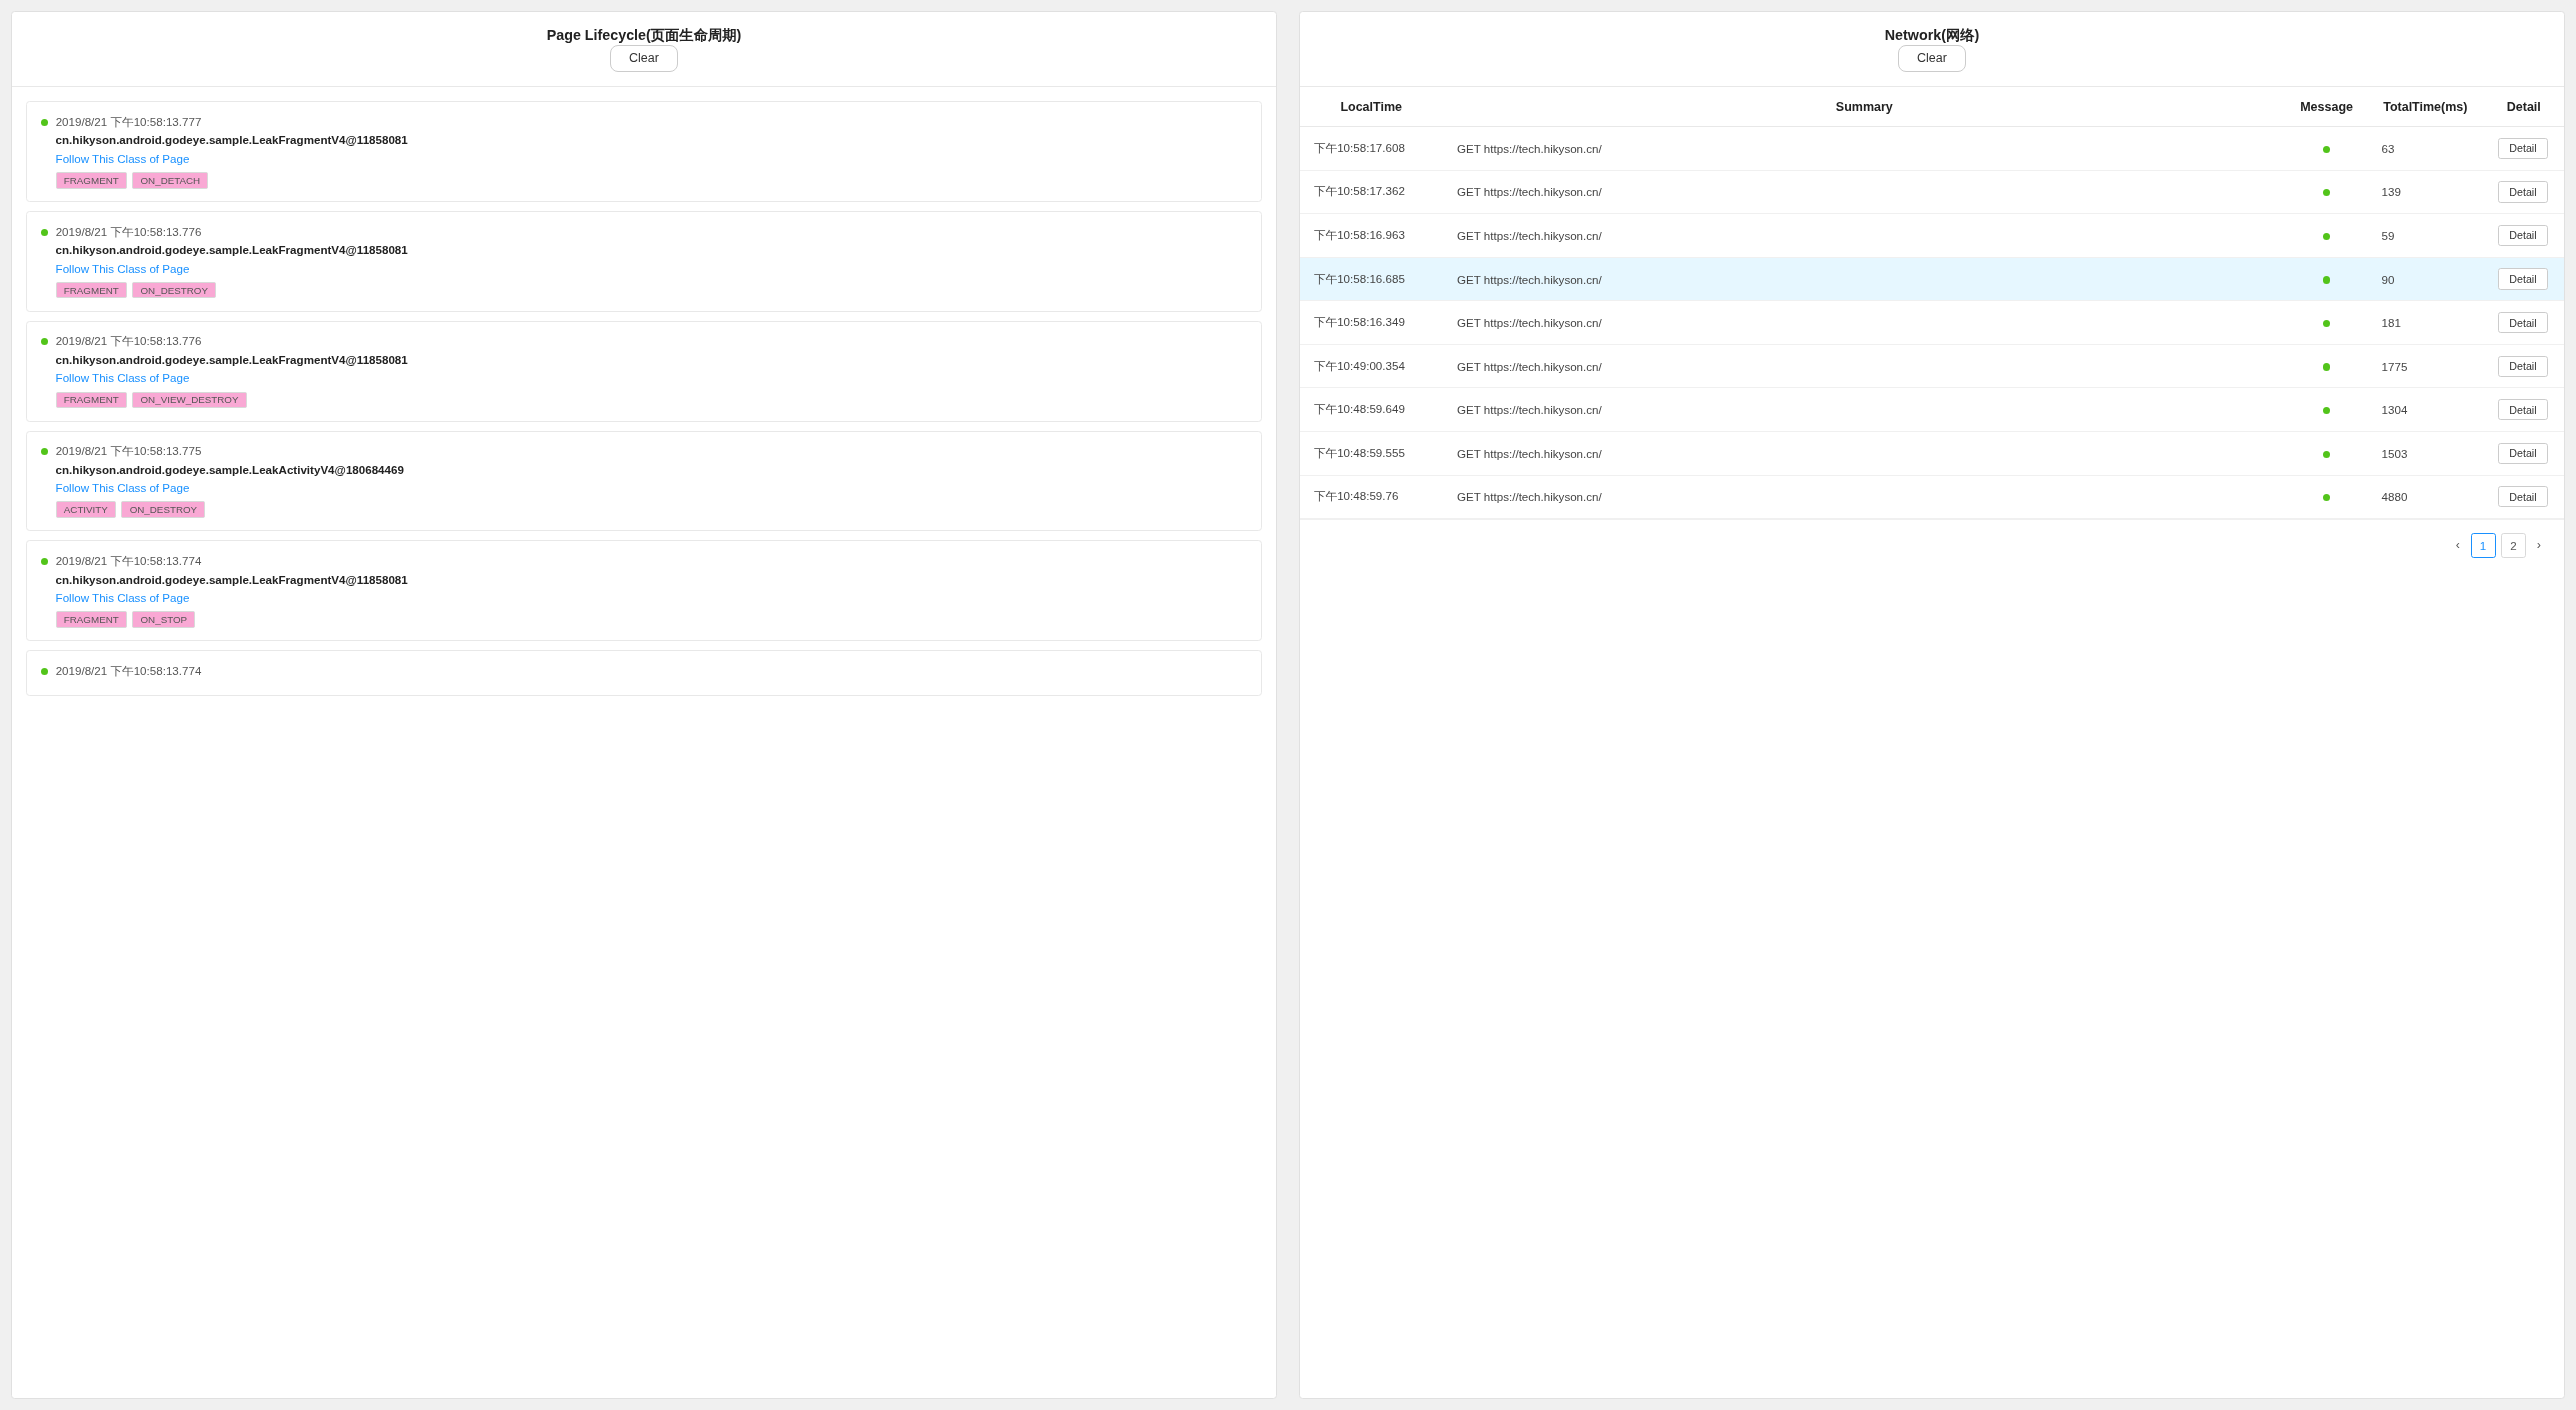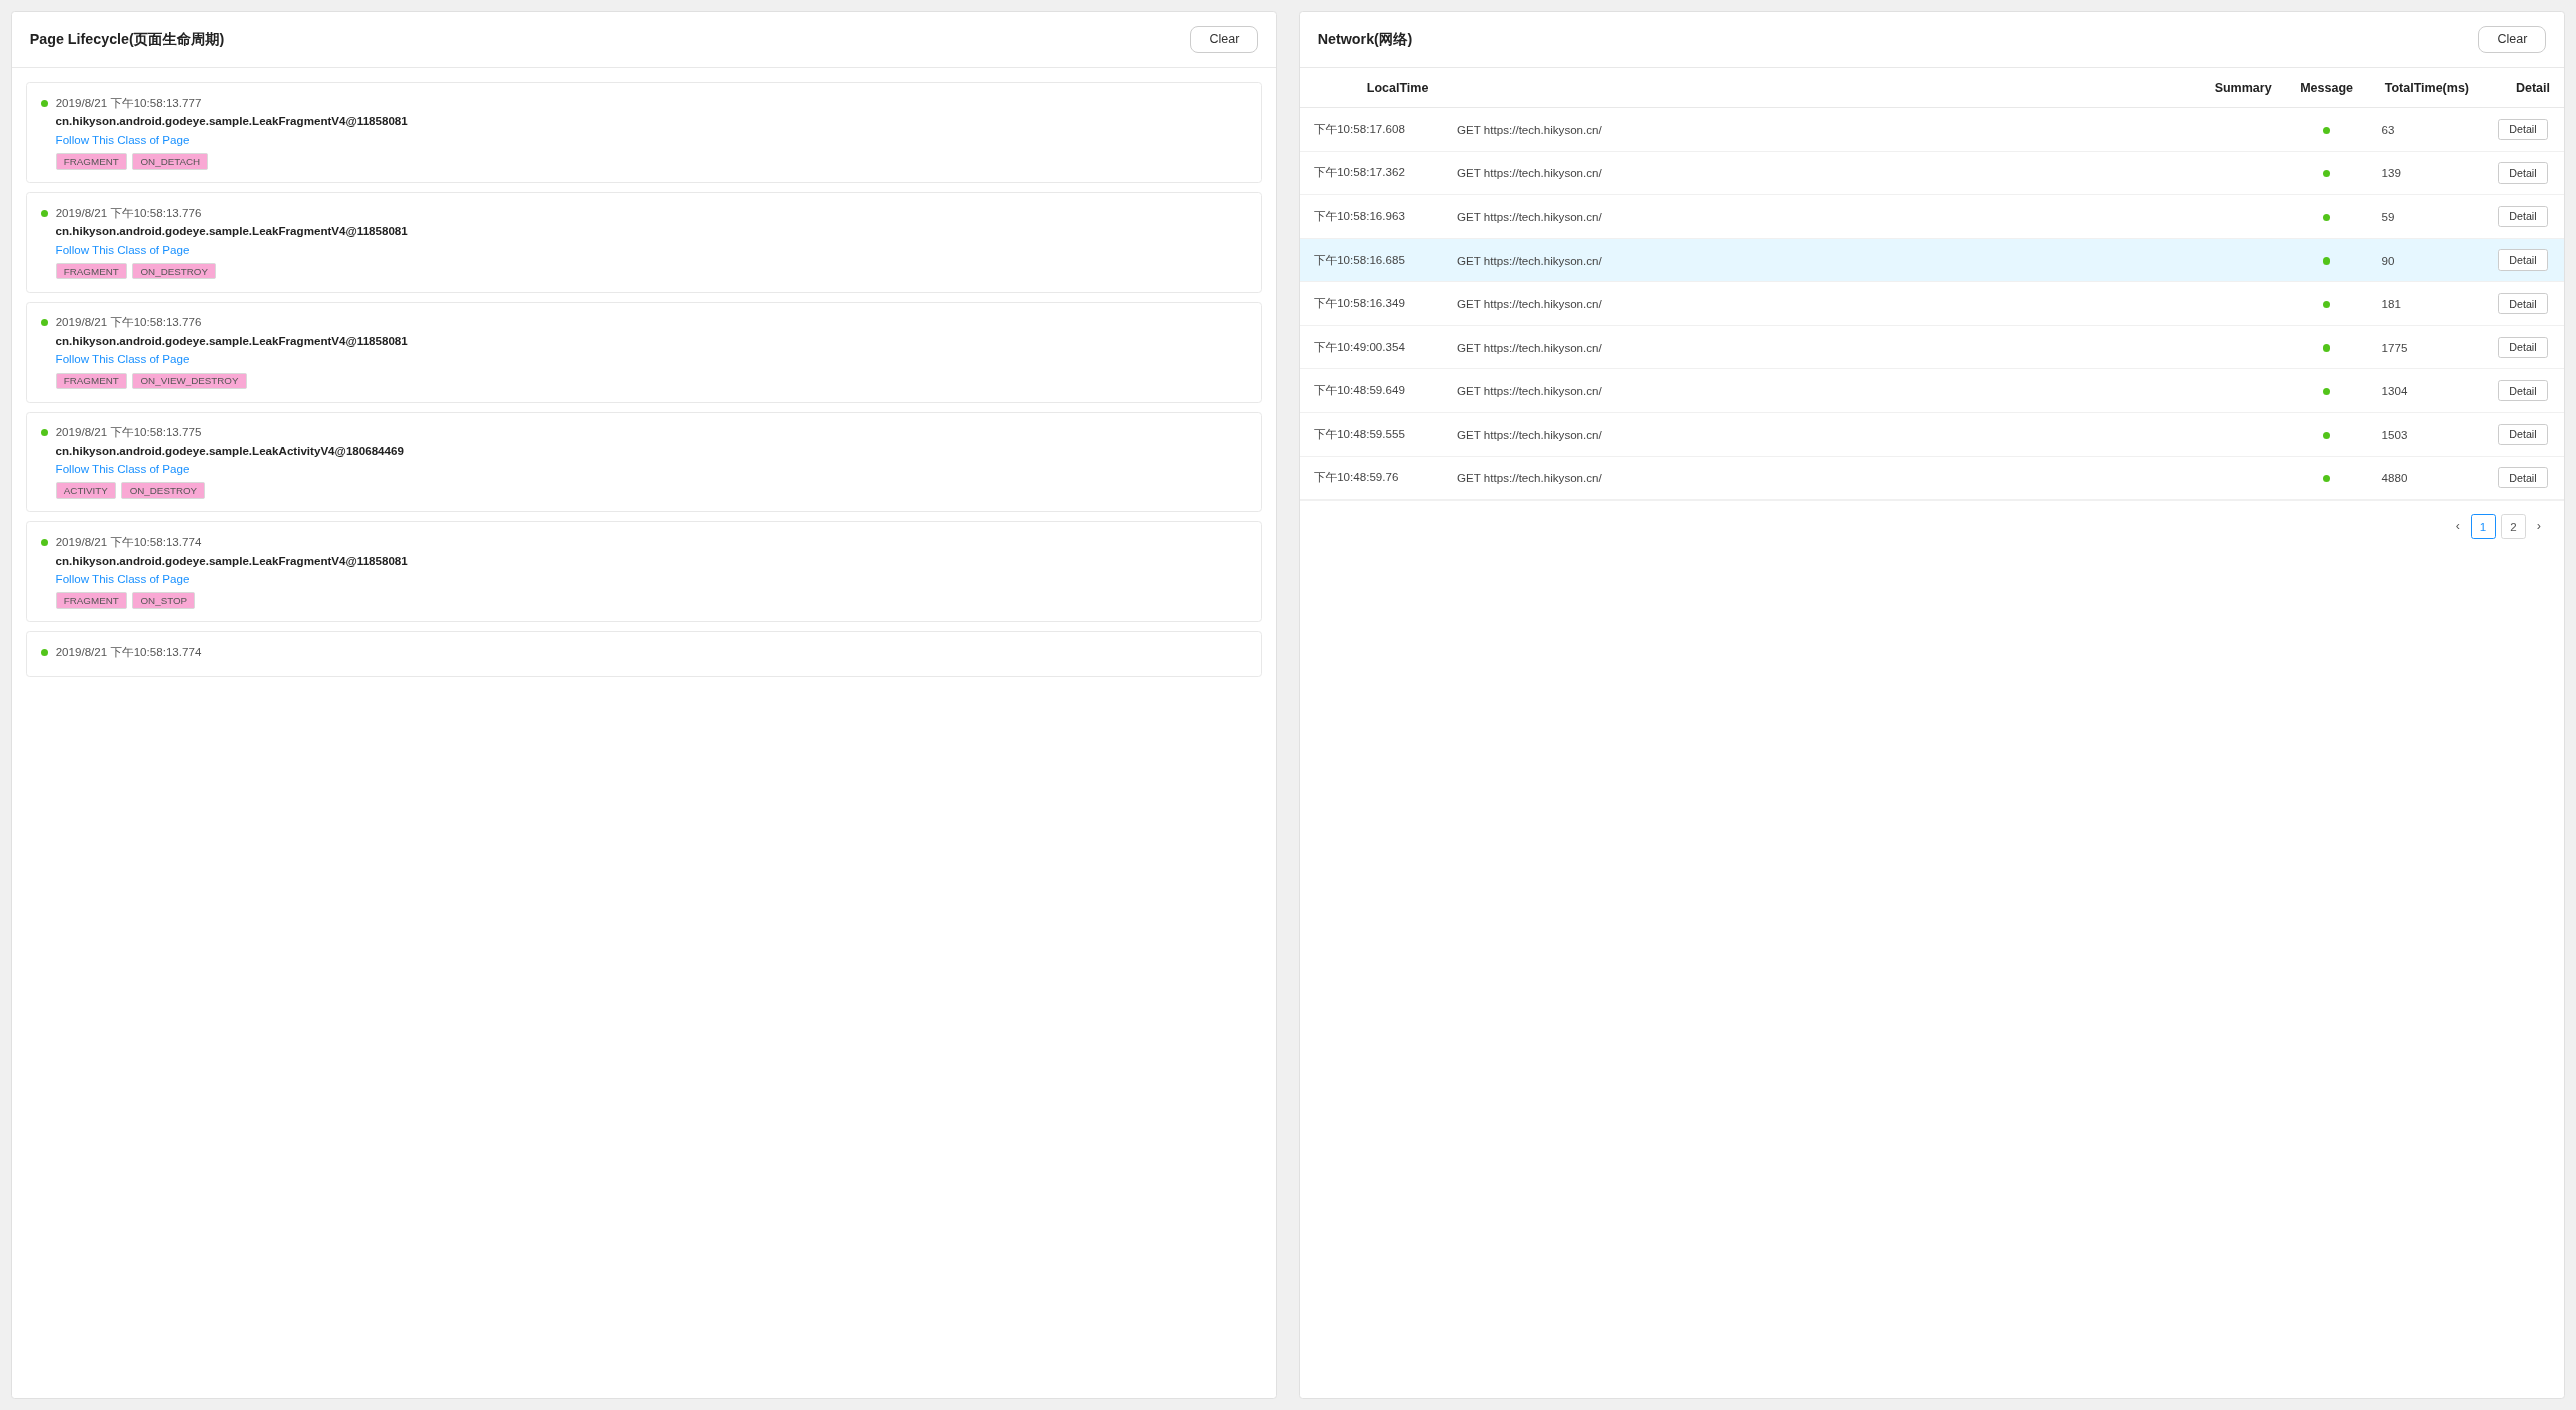--- a/index.html
+++ b/index.html
@@ -23,20 +23,21 @@
       border-radius: 3.6px;
       border: 0.9px solid #e0e0e0;
       overflow: hidden;
     }
     .panel-header {
       display: flex;
       justify-content: space-between;
       align-items: center;
       padding: 14.3px 18px;
       border-bottom: 0.9px solid #e8e8e8;
+      flex-direction: column;
     }
     .panel-title {
       font-size: 14.3px;
       font-weight: 600;
       color: #222;
     }
     .clear-btn {
       border: 0.9px solid #ccc;
       background: #fff;
       padding: 5.4px 18px;
@@ -112,21 +113,21 @@
     }
     .network-table {
       width: 100%;
       border-collapse: collapse;
     }
     .network-table thead tr {
       border-bottom: 0.9px solid #e8e8e8;
     }
     .network-table th {
       padding: 12.5px 14.3px;
-      text-align: right;
+      text-align: center;
       font-weight: 600;
       font-size: 12.5px;
       color: #222;
     }
     .network-table td {
       padding: 10.7px 14.3px;
       font-size: 11.6px;
       color: #444;
       border-bottom: 0.9px solid #f0f0f0;
     }

